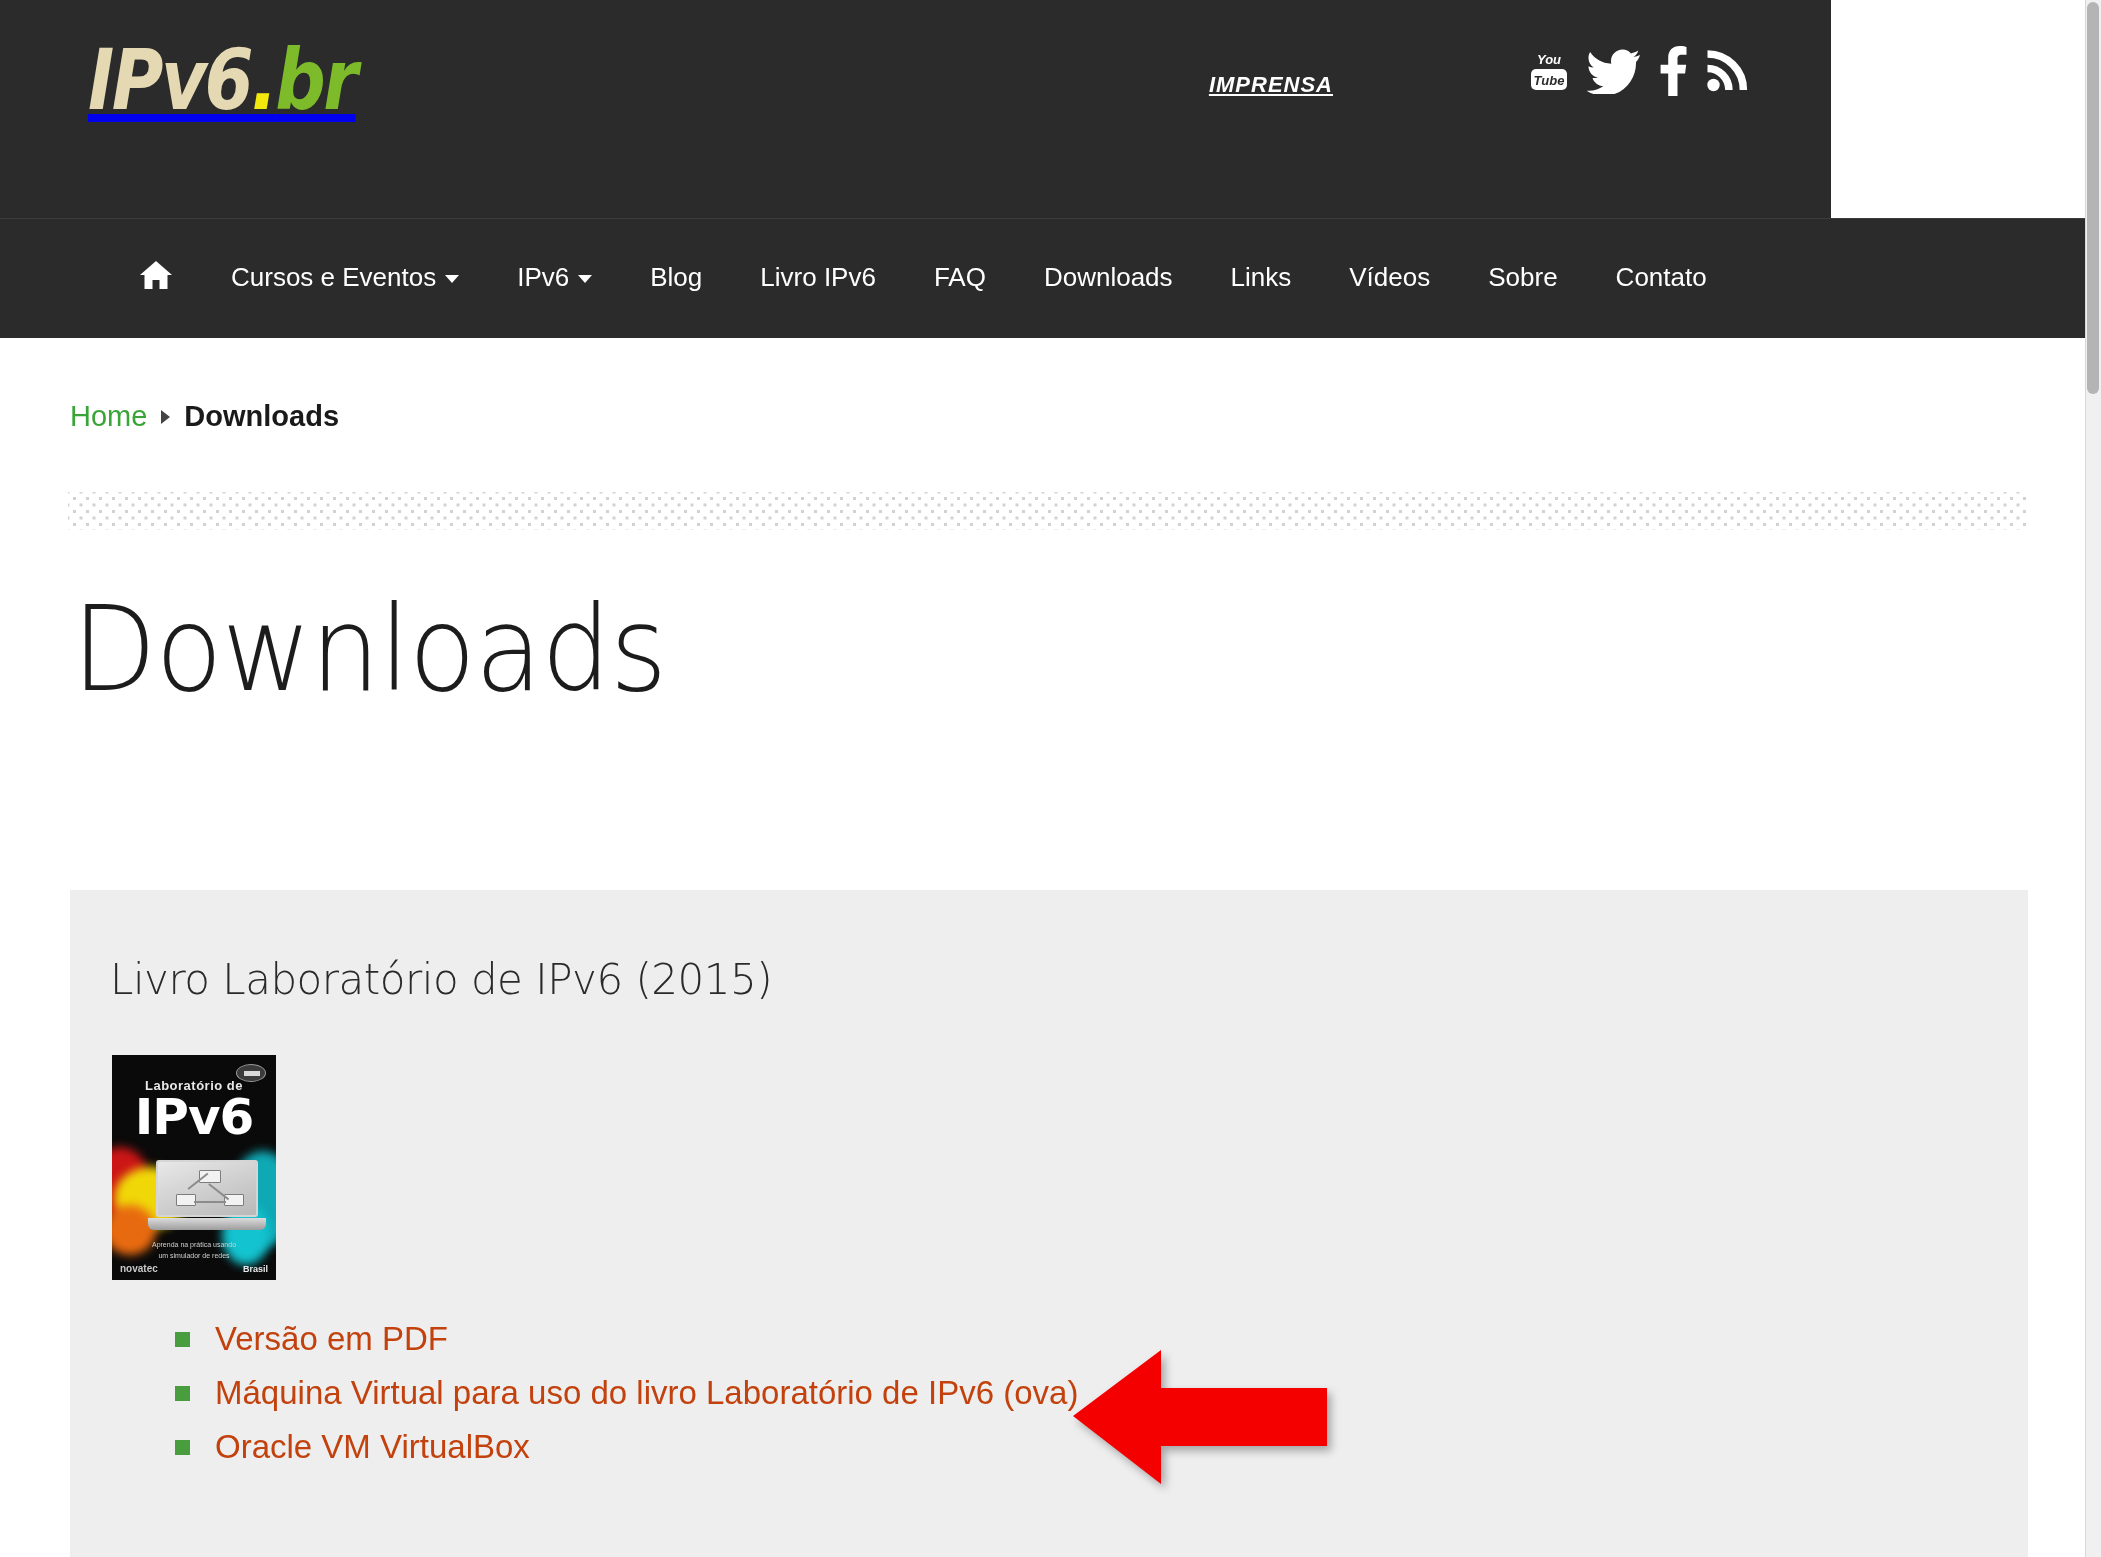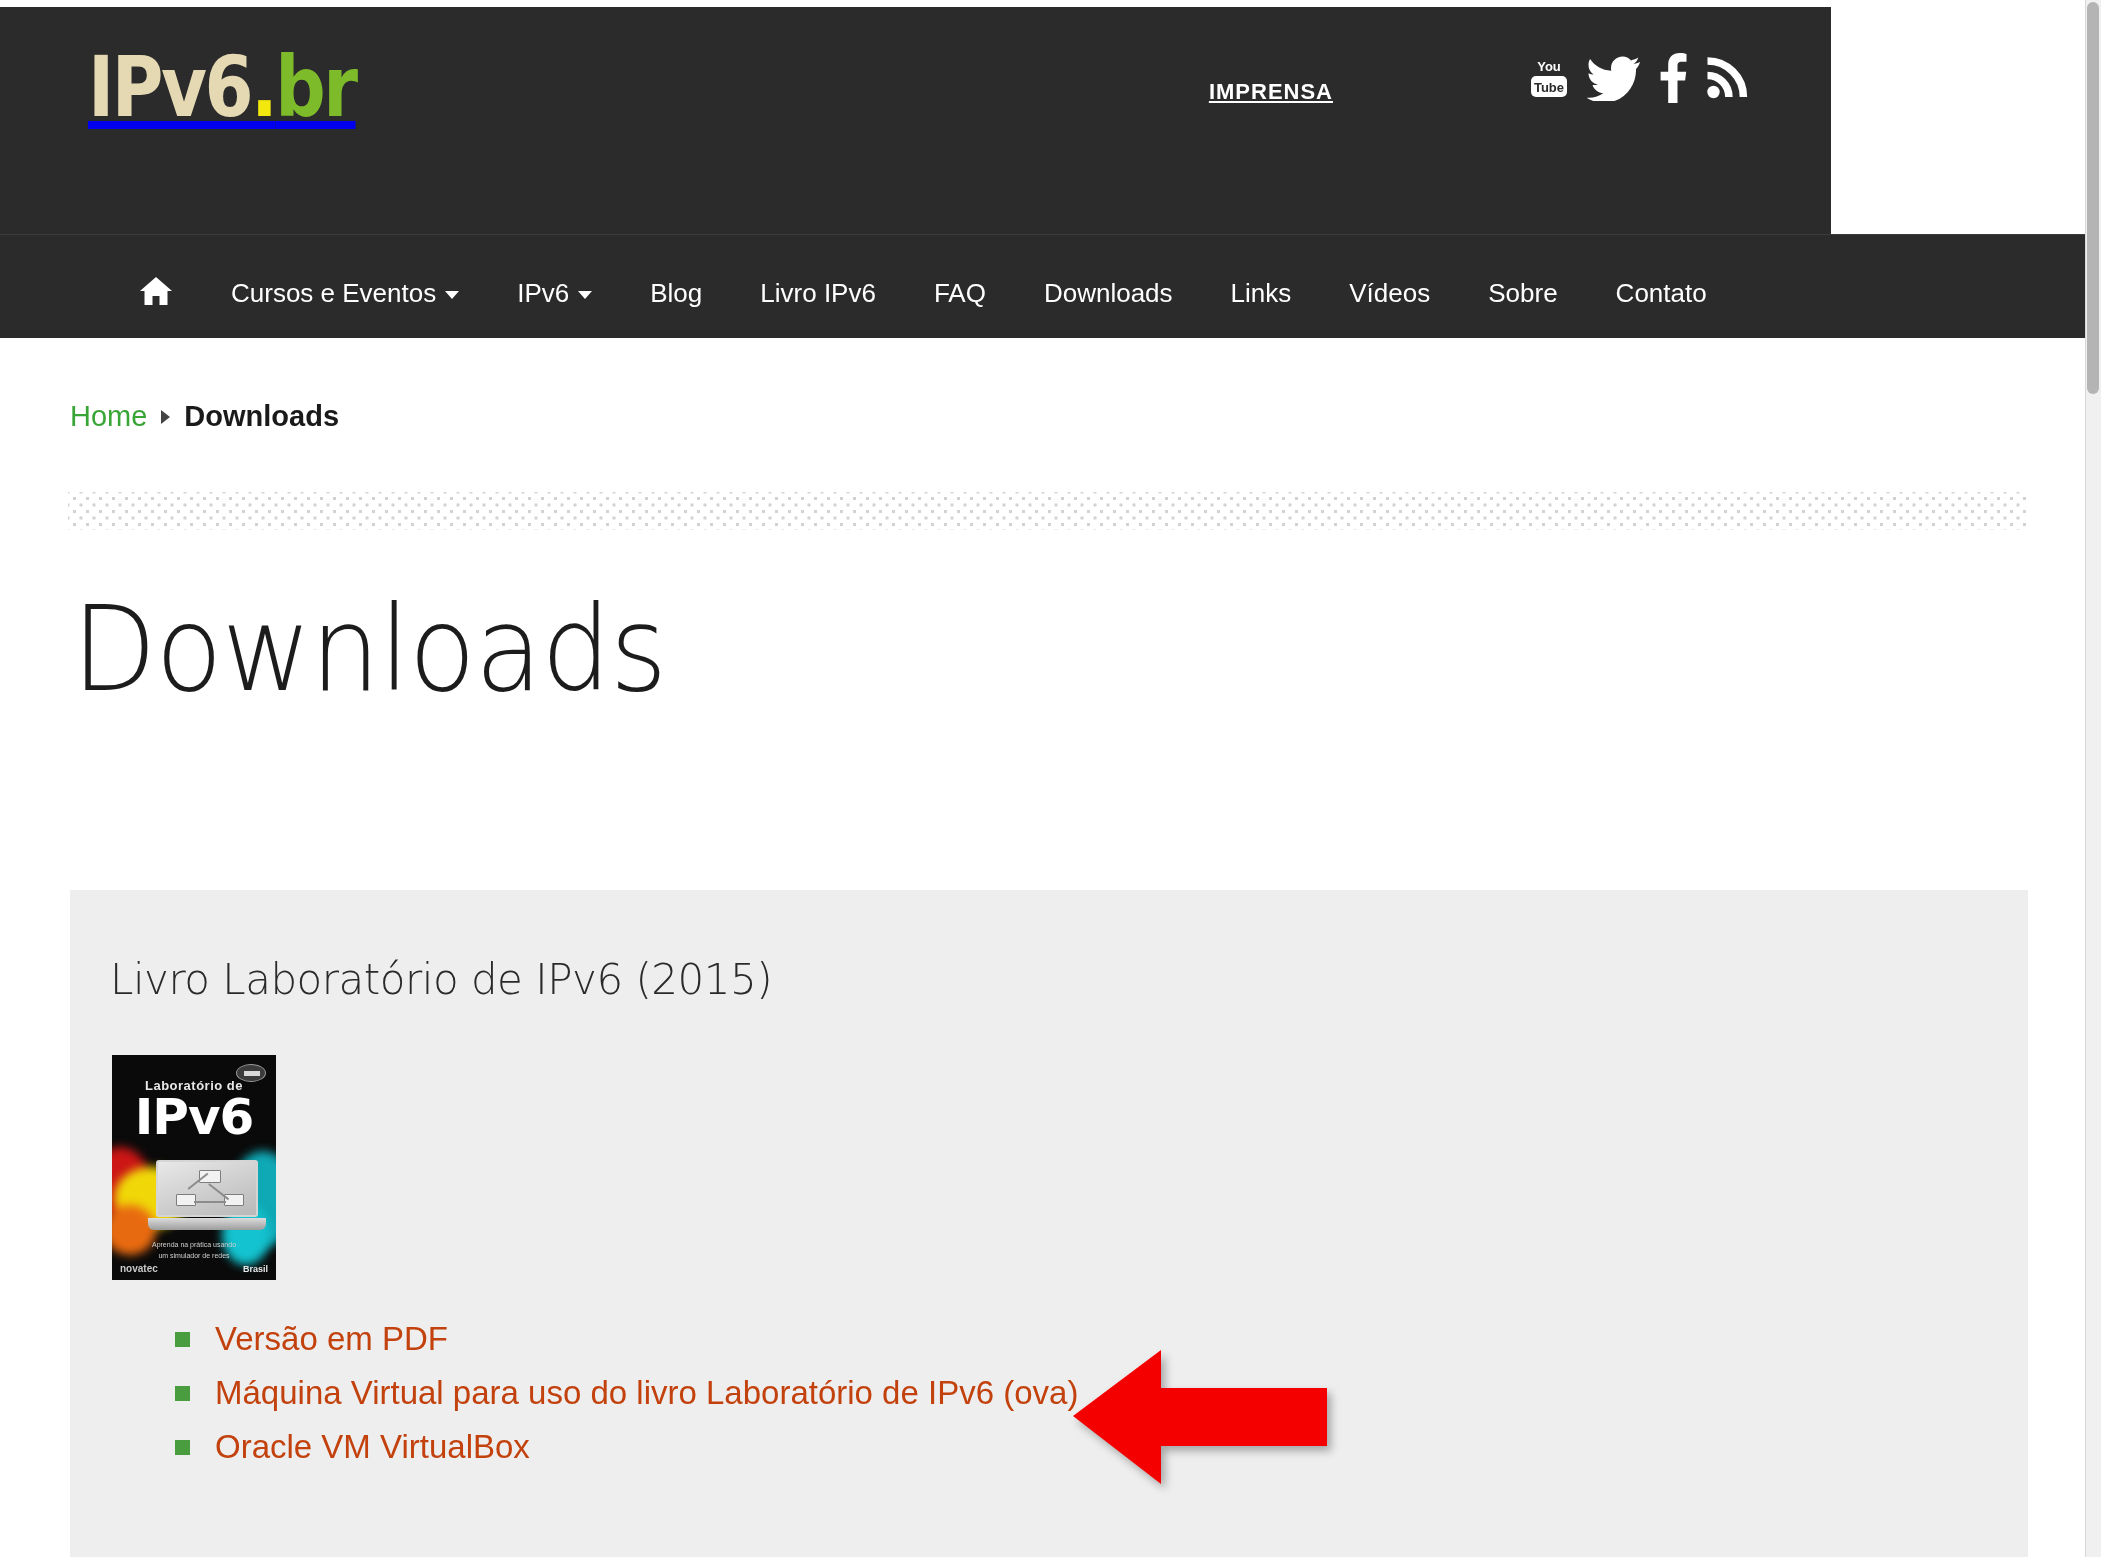--- a/index.html
+++ b/index.html
@@ -10,23 +10,24 @@
     overflow:hidden;
   }
   #page {
     position:relative;
     width:2101px; height:1557px;
     background:#ffffff;
   }
 
   
   .topbar {
-    position:absolute; left:0; top:7px;
+    position:absolute; left:0; top:0;
     width:1831px; height:230px;
     background:#2b2b2b;
+    font-style:italic;
   }
   .logo {
     position:absolute; left:88px; top:38px;
     font-family:"DejaVu Sans", sans-serif;
     font-size:84px;
     font-weight:bold;
     letter-spacing:-3px;
     line-height:1;
     white-space:nowrap;
     transform:scaleX(0.84);
@@ -44,22 +45,22 @@
     letter-spacing:1px;
   }
   .social {
     position:absolute; right:80px; top:46px;
     display:flex; align-items:center; gap:17px;
   }
   .social .ico { display:block; }
 
   
   .navbar {
-    position:absolute; left:0; top:234px;
-    width:2085px; height:104px;
+    position:absolute; left:0; top:218px;
+    width:2085px; height:120px;
     background:#2b2b2b;
     border-top:1px solid #3c3c3c;
   }
   .navlist {
     position:absolute; left:110px; top:0;
     height:115px;
     display:flex; align-items:center;
     list-style:none;
     gap:0;
   }

